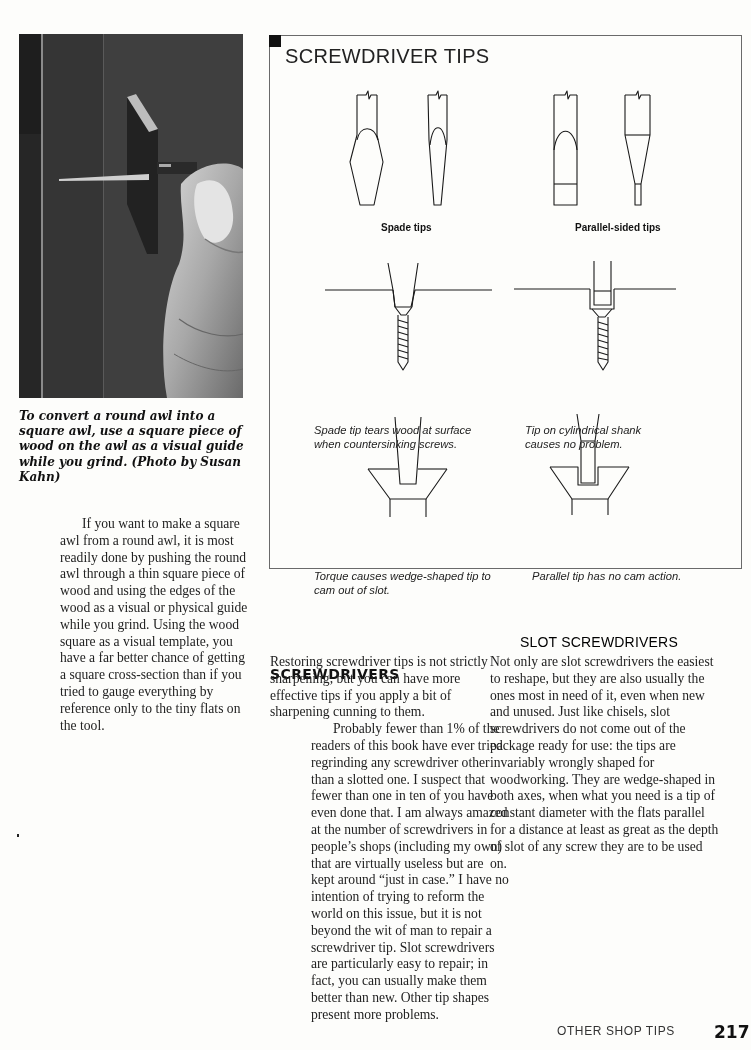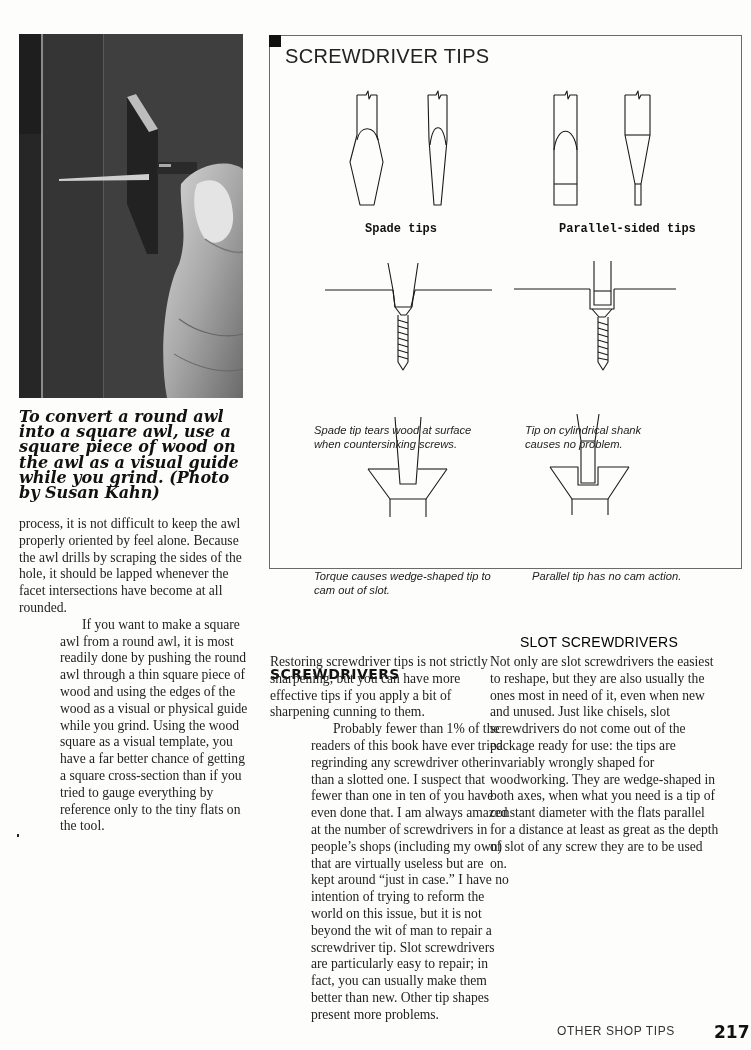--- a/index.html
+++ b/index.html
@@ -1,38 +1,38 @@
 <!DOCTYPE html>
 <html><head>
 <meta charset="utf-8">
 <style>
   html, body { margin:0; padding:0; }
   body { width:751px; height:1050px; position:relative; background:#fdfdfb; overflow:hidden;
          font-family:"Liberation Serif", "DejaVu Serif", serif; color:#1c1c1c; }
   .abs { position:absolute; }
   .photo { left:19px; top:34px; width:224px; height:364px; background:#3b3b3b; overflow:hidden; }
   .caption { left:19px; top:409px; width:230px; font-family:"DejaVu Serif", serif; font-style:italic;
-             font-weight:bold; font-size:16px; line-height:15.2px; color:#111; }
+             font-weight:bold; font-size:12px; line-height:15.2px; color:#111; }
   .body-text { font-size:13.6px; line-height:16.8px; color:#222; }
   .body-text p { margin:0; }
   .body-text p.indent { text-indent:22px;margin-left:41px; }
   .col1 { left:19px; top:516px; width:232px; }
   .col2 { left:270px; top:654px; width:240px; }
   .col3 { left:490px; top:654px; width:230px; }
   .h-bold { left:270px; top:634px; font-family:"DejaVu Sans", sans-serif; font-weight:bold;
             font-size:14px; letter-spacing:0.4px; color:#111;margin-top:32px; }
   .h-light { left:520px; top:634px; font-family:"Liberation Sans", sans-serif; font-size:14px;
              letter-spacing:0.2px; color:#000000; }
   .box { left:269px; top:35px; width:473px; height:534px; border:1.5px solid #6a6a6a;
          box-sizing:border-box; }
   .box-corner { left:269px; top:35px; width:12px; height:12px; background:#111; }
   .box-title { left:285px; top:45px; font-family:"Liberation Sans", sans-serif; font-size:20px;
                font-weight:normal; letter-spacing:0.3px; color:#222; }
   .diagram { left:269px; top:35px; }
-  .lbl-bold { font-family:Liberation Mono, monospace; font-weight:bold; font-size:12px; color:#111; }
+  .lbl-bold { font-family:Liberation Sans, sans-serif; font-weight:bold; font-size:10px; color:#111;margin-left:16px; }
   .lbl-it { font-family:"Liberation Sans", sans-serif; font-style:italic; font-size:11.2px;
             line-height:13.6px; color:#222;margin-top:48px; }
   .footer-label { left:557px; top:1024px; font-family:"Liberation Sans", sans-serif; font-size:12px;
                   letter-spacing:0.6px; color:#333; }
   .footer-num { left:714px; top:1022px; font-family:"DejaVu Sans", sans-serif; font-weight:bold;
                 font-size:17px; color:#111; }
   .stray-dot { left:17px; top:834px; width:2px; height:3px; background:#222; }
 </style>
 </head>
 <body>
@@ -66,21 +66,20 @@
     <path d="M178 150 C 195 140, 212 150, 214 180 C 216 205, 196 215, 186 205 C 176 190, 172 165, 178 150 Z" fill="#e4e4e4"></path>
     <path d="M186 205 C 200 215, 215 220, 224 218" stroke="#777" stroke-width="1.5" fill="none"></path>
     <path d="M160 285 C 180 300, 205 305, 224 300" stroke="#666" stroke-width="1.2" fill="none"></path>
     <path d="M155 320 C 180 335, 205 340, 224 335" stroke="#666" stroke-width="1" fill="none"></path>
   </svg>
 </div>
 
 <div class="abs caption">To convert a round awl into a square awl, use a square piece of wood on the awl as a visual guide while you grind. (Photo by Susan Kahn)</div>
 
 <div class="abs body-text col1">
-  <p>process, it is not difficult to keep the awl properly oriented by feel alone. Because the awl drills by scraping the sides of the hole, it should be lapped whenever the facet intersections have become at all rounded.</p>
   <p class="indent">If you want to make a square awl from a round awl, it is most readily done by pushing the round awl through a thin square piece of wood and using the edges of the wood as a visual or physical guide while you grind. Using the wood square as a visual template, you have a far better chance of getting a square cross-section than if you tried to gauge everything by reference only to the tiny flats on the tool.</p>
 </div>
 <div class="abs stray-dot"></div>
 
 <div class="abs box"></div>
 <div class="abs box-corner"></div>
 <div class="abs box-title">SCREWDRIVER TIPS</div>
 
 <svg class="abs diagram" width="474" height="535" viewBox="269 35 474 535" fill="none" stroke="#1a1a1a" stroke-width="1.1" stroke-linejoin="round">
 

